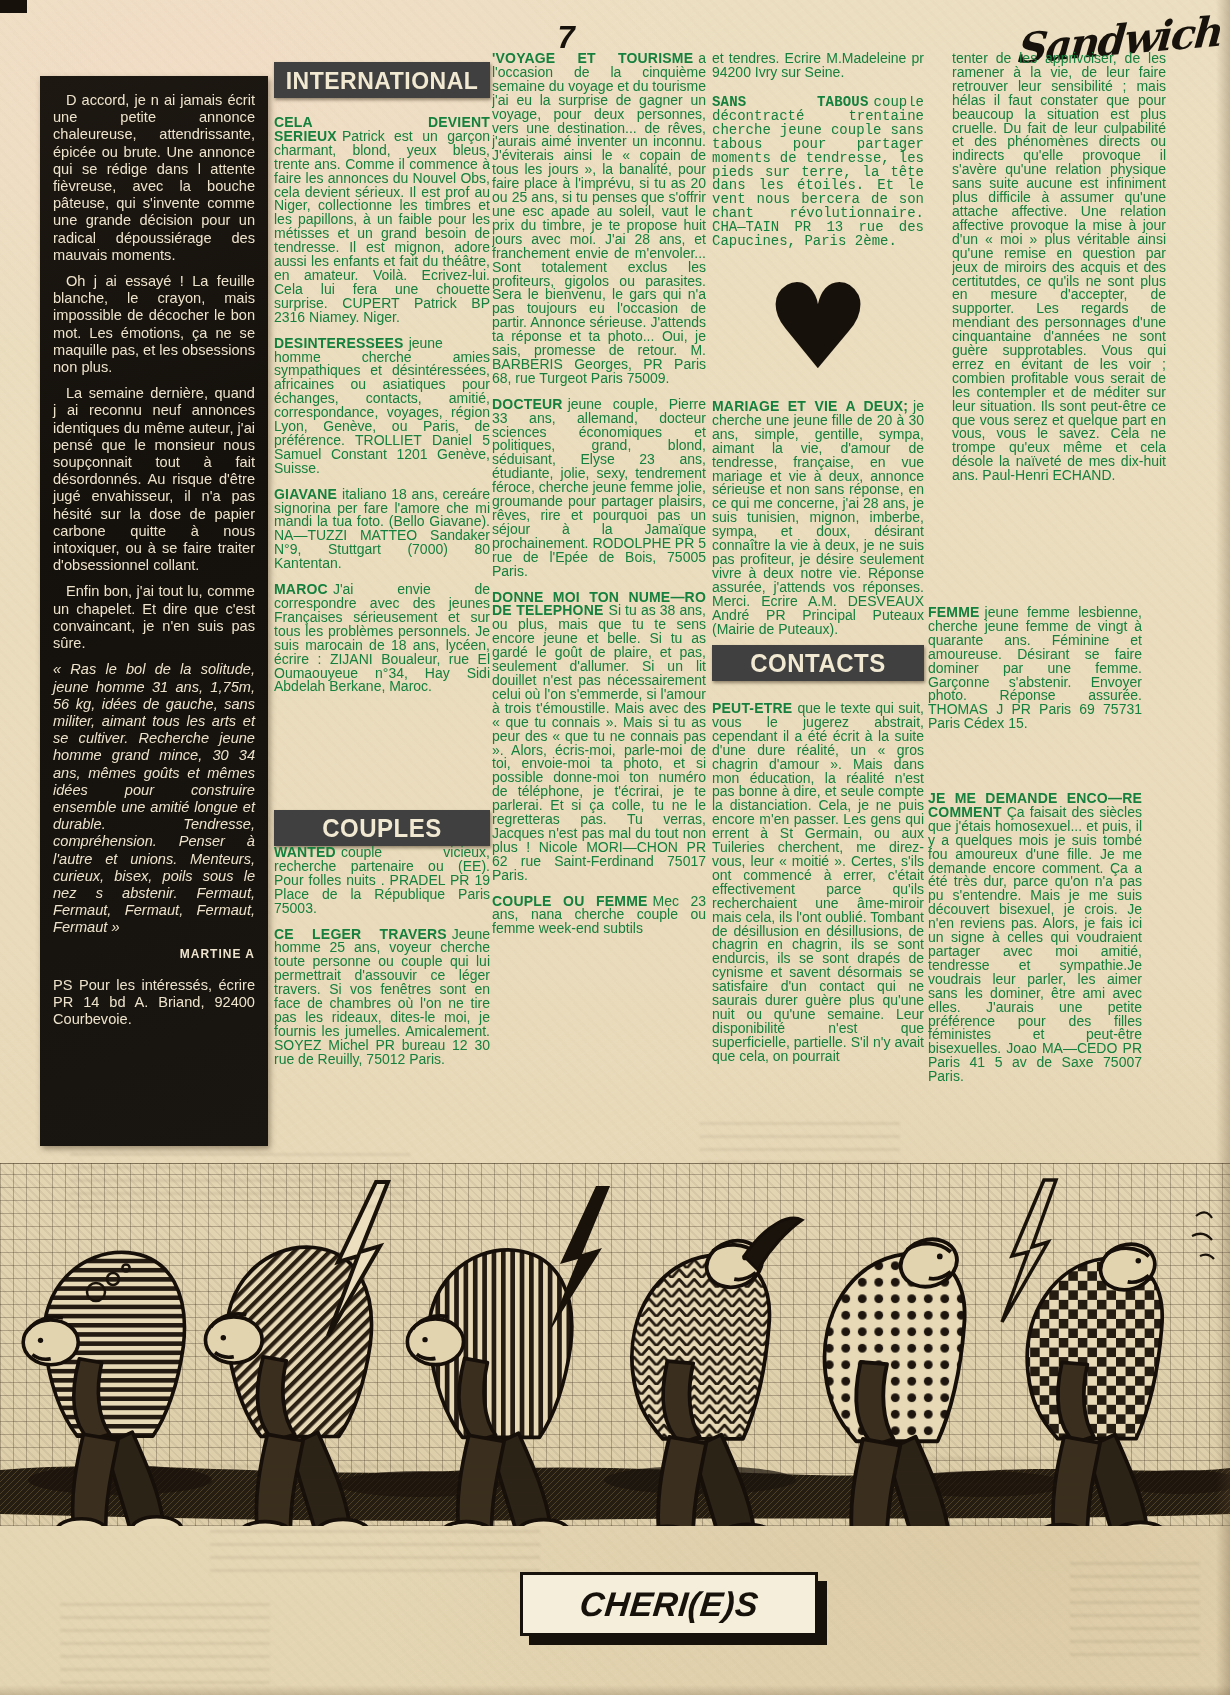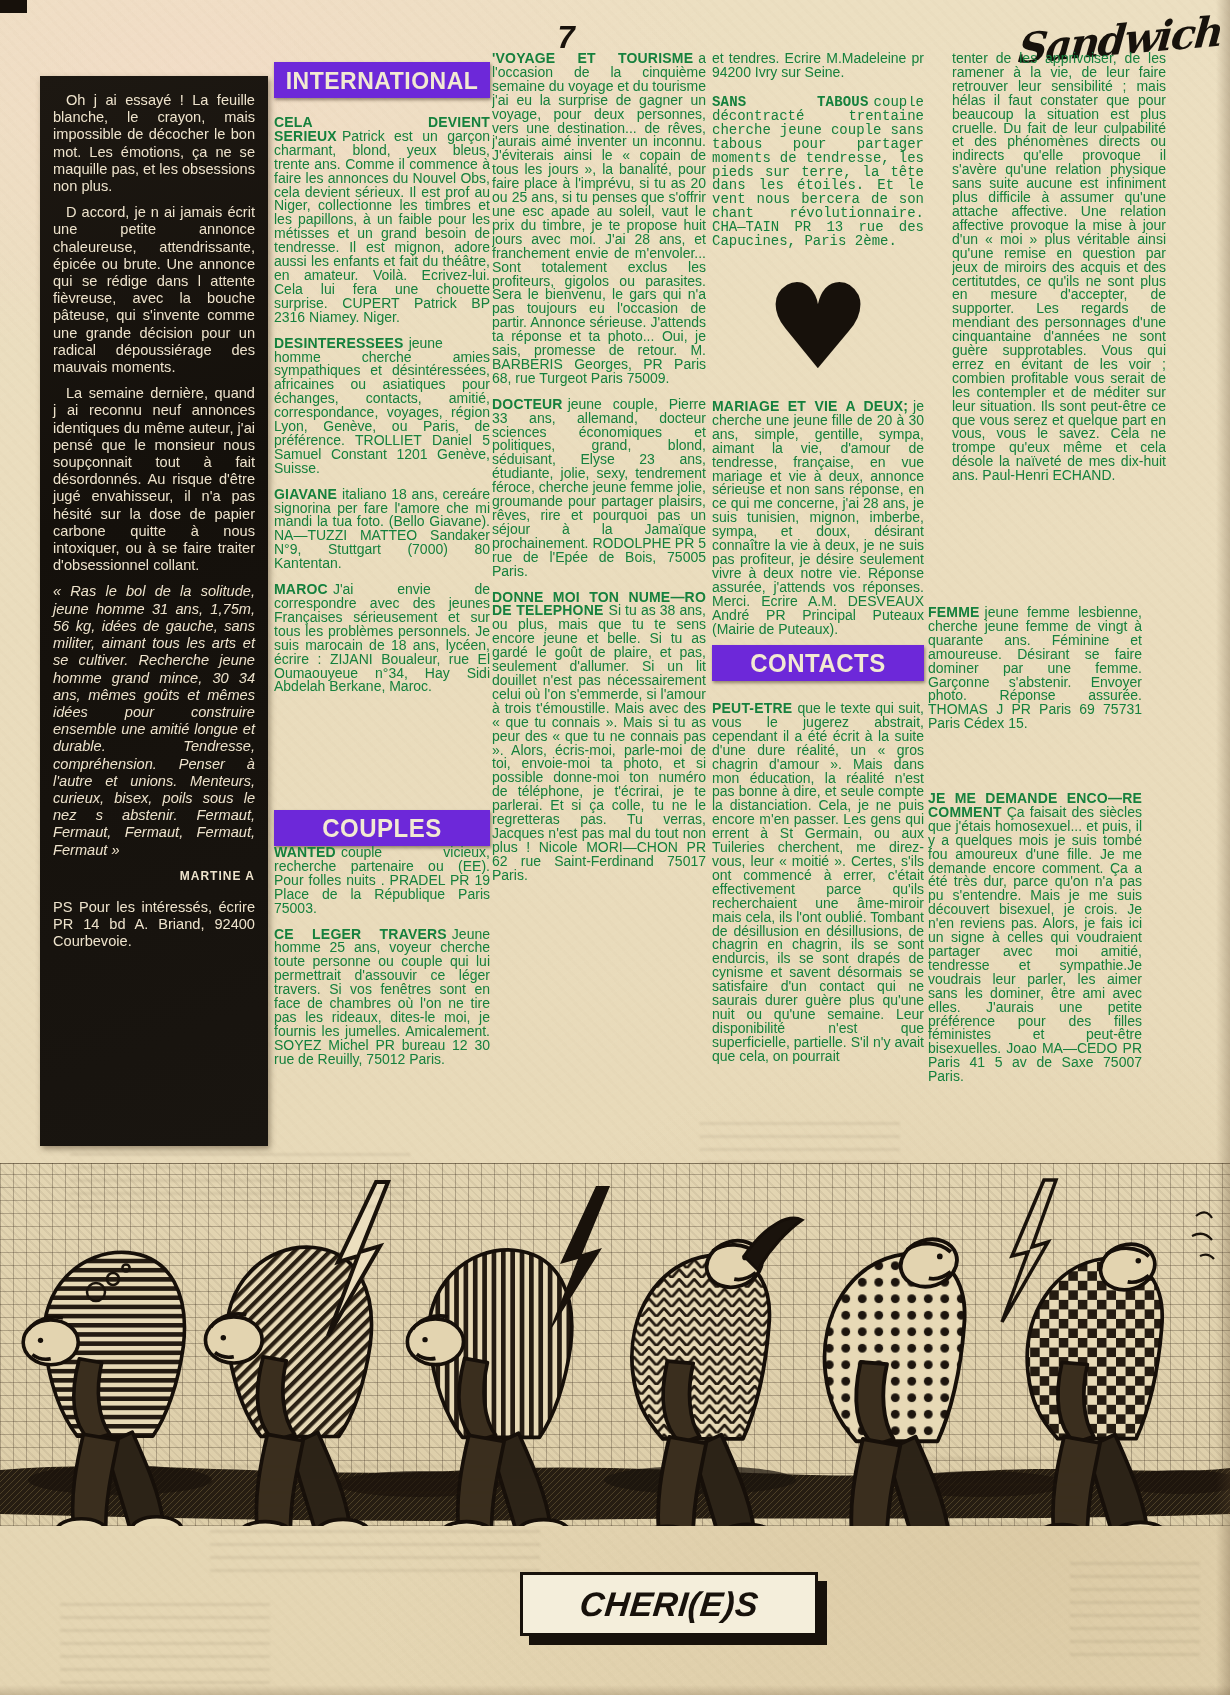--- a/index.html
+++ b/index.html
@@ -36,21 +36,21 @@
   .panel p{margin:0 0 9px 0;text-indent:13px;}
   .panel p.quote{font-style:italic;text-indent:0;}
   .panel p.noind{text-indent:0;}
   .panel .sig{text-align:right;font-weight:bold;font-size:12px;letter-spacing:1px;margin:6px 0 14px;}
   .panel .ps{text-indent:0;margin-top:10px;}
 
   .col{position:absolute;box-sizing:border-box;font-size:14px;line-height:13.9px;
        text-align:justify;color:#15803d;}
   .col p.ad{margin:0 0 12px 0;}
   .adt{font-weight:bold;margin-right:5px;letter-spacing:.2px;}
-  .bar{position:absolute;background:#6d28d9;color:#f2e9d2;text-align:center;
+  .bar{position:absolute;background:#404040;color:#f2e9d2;text-align:center;
        font-weight:bold;box-shadow:1px 2px 3px rgba(60,45,25,.5);}
   .bar span{display:inline-block;transform:scaleY(1.08);letter-spacing:.5px;}
 
   .heart{position:absolute;left:712px;top:268px;width:212px;text-align:center;
        font-size:118px;line-height:118px;color:#17110b;
        font-family:"DejaVu Sans", sans-serif;}
 
   
   .strip{position:absolute;left:0;top:1163px;width:1230px;height:362px;overflow:hidden;
        background:
@@ -74,23 +74,24 @@
 </head>
 <body>
 
 <div class="noise"></div>
 <div class="corner-mark"></div>
 
 <div class="pagenum">7</div>
 <div class="logo">Sandwich</div>
 
 <div class="panel">
+  <p>D accord, je n ai jamais écrit une petite annonce chaleureuse, attendrissante, épicée ou brute. Une annonce qui se rédige dans l attente fièvreuse, avec la bouche pâteuse, qui s'invente comme une grande décision pour un radical dépoussiérage des mauvais moments.</p>
   <p>Oh j ai essayé ! La feuille blanche, le crayon, mais impossible de décocher le bon mot. Les émotions, ça ne se maquille pas, et les obsessions non plus.</p>
-  <p>D accord, je n ai jamais écrit une petite annonce chaleureuse, attendrissante, épicée ou brute. Une annonce qui se rédige dans l attente fièvreuse, avec la bouche pâteuse, qui s'invente comme une grande décision pour un radical dépoussiérage des mauvais moments.</p>
   <p>La semaine dernière, quand j ai reconnu neuf annonces identiques du même auteur, j'ai pensé que le monsieur nous soupçonnait tout à fait désordonnés. Au risque d'être jugé envahisseur, il n'a pas hésité sur la dose de papier carbone quitte à nous intoxiquer, ou à se faire traiter d'obsessionnel collant.</p>
+  <p>Enfin bon, j'ai tout lu, comme un chapelet. Et dire que c'est convaincant, je n'en suis pas sûre.</p>
   <p class="quote">« Ras le bol de la solitude, jeune homme 31 ans, 1,75m, 56 kg, idées de gauche, sans militer, aimant tous les arts et se cultiver. Recherche jeune homme grand mince, 30 34 ans, mêmes goûts et mêmes idées pour construire ensemble une amitié longue et durable. Tendresse, compréhension. Penser à l'autre et unions. Menteurs, curieux, bisex, poils sous le nez s abstenir. Fermaut, Fermaut, Fermaut, Fermaut, Fermaut »</p>
   <div class="sig">MARTINE A</div>
   <p class="ps">PS  Pour les intéressés, écrire PR 14 bd A. Briand, 92400 Courbevoie.</p>
 </div>
 
 <div class="bar" style="left:274px;top:62px;width:216px;height:36px;line-height:36px;font-size:23px;position:absolute;">
   <span>INTERNATIONAL</span>
 </div>
 <div class="col" style="left:274px;top:116px;width:216px;height:688px;overflow:hidden;">
   <p class="ad"><b class="adt">CELA DEVIENT SERIEUX</b><span>Patrick est un garçon charmant, blond, yeux bleus, trente ans. Comme il commence à faire les annonces du Nouvel Obs, cela devient sérieux. Il est prof au Niger, collectionne les timbres et les papillons, à un faible pour les métisses et un grand besoin de tendresse. Il est mignon, adore aussi les enfants et fait du théâtre, en amateur. Voilà. Ecrivez-lui. Cela lui fera une chouette surprise. CUPERT Patrick BP 2316 Niamey. Niger.</span></p>
@@ -103,20 +104,21 @@
 </div>
 <div class="col" style="left:274px;top:846px;width:216px;height:290px;overflow:hidden;">
   <p class="ad"><b class="adt">WANTED</b><span>couple vicieux, recherche partenaire ou (EE). Pour folles nuits . PRADEL PR 19 Place de la République Paris 75003.</span></p>
   <p class="ad"><b class="adt">CE LEGER TRAVERS</b><span>Jeune homme 25 ans, voyeur cherche toute personne ou couple qui lui permettrait d'assouvir ce léger travers. Si vos fenêtres sont en face de chambres où l'on ne tire pas les rideaux, dites-le moi, je fournis les jumelles. Amicalement. SOYEZ Michel PR bureau 12 30 rue de Reuilly, 75012 Paris.</span></p>
 </div>
 
 <div class="col" style="left:492px;top:52px;width:214px;height:1105px;overflow:hidden;">
   <p class="ad"><b class="adt">'VOYAGE ET TOURISME</b><span>a l'occasion de la cinquième semaine du voyage et du tourisme j'ai eu la surprise de gagner un voyage, pour deux personnes, vers une destination... de rêves, j'aurais aimé inventer un inconnu. J'éviterais ainsi le « copain de tous les jours », la banalité, pour faire place à l'imprévu, si tu as 20 ou 25 ans, si tu penses que s'offrir une esc apade au soleil, vaut le prix du timbre, je te propose huit jours avec moi. J'ai 28 ans, et franchement envie de m'envoler... Sont totalement exclus les profiteurs, gigolos ou parasites. Sera le bienvenu, le gars qui n'a pas toujours eu l'occasion de partir. Annonce sérieuse. J'attends ta réponse et ta photo... Oui, je sais, promesse de retour. M. BARBERIS Georges, PR Paris 68, rue Turgeot Paris 75009.</span></p>
   <p class="ad"><b class="adt">DOCTEUR</b><span>jeune couple, Pierre 33 ans, allemand, docteur sciences économiques et politiques, grand, blond, séduisant, Elyse 23 ans, étudiante, jolie, sexy, tendrement féroce, cherche jeune femme jolie, groumande pour partager plaisirs, rêves, rire et pourquoi pas un séjour à la Jamaïque prochainement. RODOLPHE PR 5 rue de l'Epée de Bois, 75005 Paris.</span></p>
   <p class="ad"><b class="adt">DONNE MOI TON NUME—RO DE TELEPHONE</b><span>Si tu as 38 ans, ou plus, mais que tu te sens encore jeune et belle. Si tu as gardé le goût de plaire, et pas, seulement d'allumer. Si un lit douillet n'est pas nécessairement celui où l'on s'emmerde, si l'amour à trois t'émoustille. Mais avec des « que tu connais ». Mais si tu as peur des « que tu ne connais pas ». Alors, écris-moi, parle-moi de toi, envoie-moi ta photo, et si possible donne-moi ton numéro de téléphone, je t'écrirai, je te parlerai. Et si ça colle, tu ne le regretteras pas. Tu verras, Jacques n'est pas mal du tout non plus ! Nicole MORI—CHON PR 62 rue Saint-Ferdinand 75017 Paris.</span></p>
+  <p class="ad"><b class="adt">COUPLE OU FEMME</b><span>Mec 23 ans, nana cherche couple ou femme week-end subtils</span></p>
 </div>
 
 <div class="col" style="left:712px;top:52px;width:212px;height:42px;overflow:hidden;">
   <p class="ad">et tendres. Ecrire M.Madeleine pr 94200 Ivry sur Seine.</p>
 </div>
 <div class="col" style="left:712px;top:96px;width:212px;height:170px;overflow:hidden;font-family:Liberation Mono, monospace;">
   <p class="ad"><b class="adt">SANS TABOUS</b><span>couple décontracté trentaine cherche jeune couple sans tabous pour partager moments de tendresse, les pieds sur terre, la tête dans les étoiles. Et le vent nous bercera de son chant révolutionnaire. CHA—TAIN PR 13 rue des Capucines, Paris 2ème.</span></p>
 </div>
 <div class="heart">♥</div>
 <div class="col" style="left:712px;top:400px;width:212px;height:238px;overflow:hidden;">

